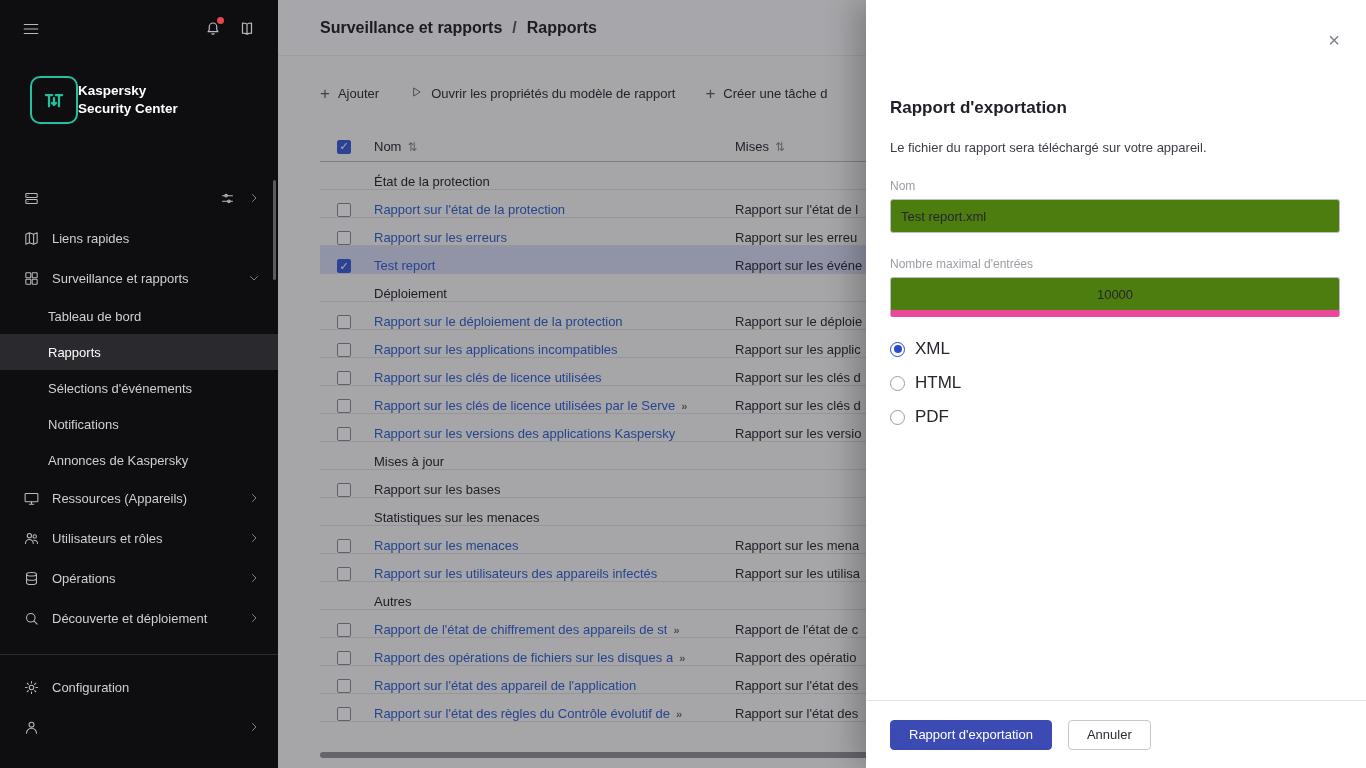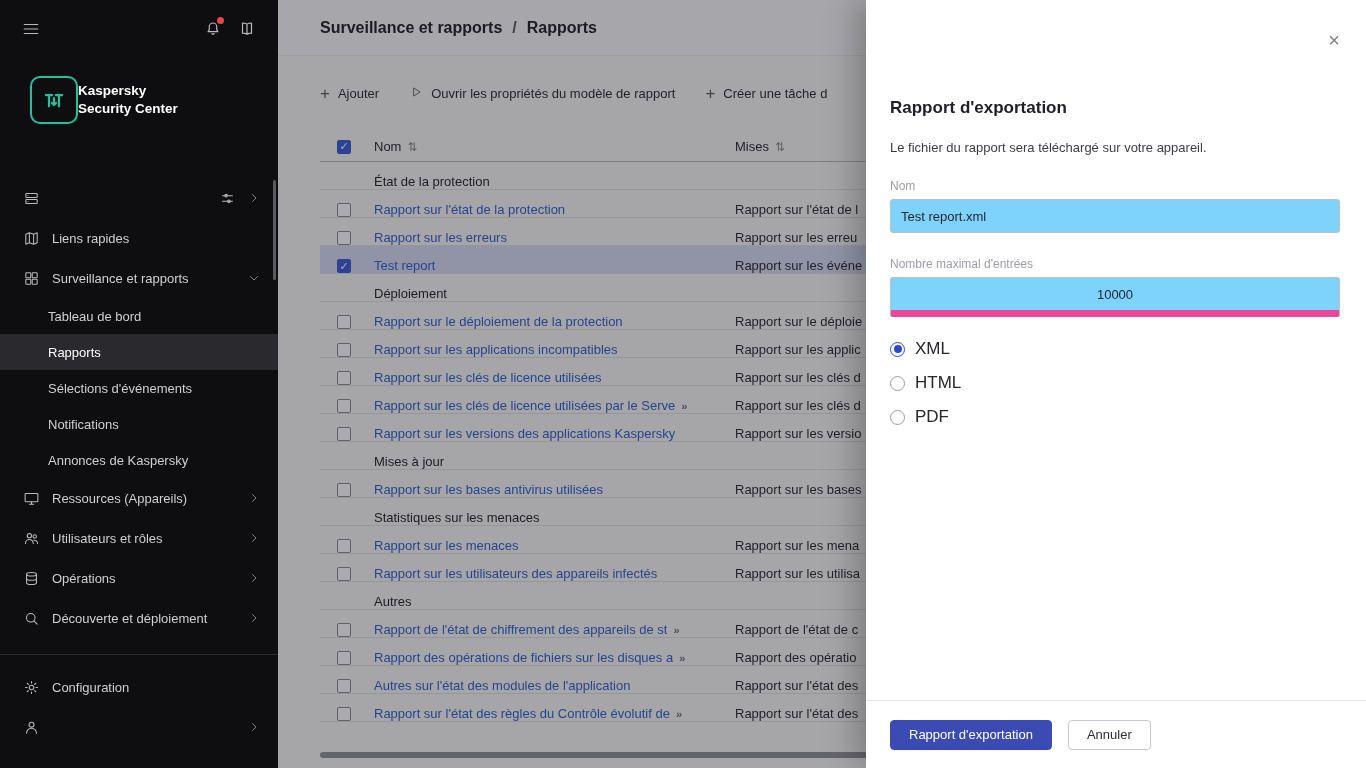--- a/index.html
+++ b/index.html
@@ -76,21 +76,21 @@
 
   
   .panel { position:absolute; top:0; right:0; width:500px; height:100%; background:#fff; z-index:10;
            box-shadow:-10px 0 30px rgba(0,0,0,0.25); }
   .close { position:absolute; top:30px; right:26px; font-size:20px; color:#7d7d88; cursor:pointer; line-height:1; }
   .panel-body { padding:98px 26px 0 24px; }
   .p-title { font-size:17px; font-weight:bold; color:#20202a; }
   .p-desc { margin-top:22px; font-size:13px; color:#3c3c46; }
   .f-label { margin-top:24px; font-size:12px; color:#9c9ca4; }
   .f-input { display:block; margin-top:6px; width:100%; height:30px; border:1px solid #bcbdc7;
-             border-radius:3px; padding:16px 10px; font-size:13px; color:#26262e; background:#7dd3fc;
+             border-radius:3px; padding:16px 10px; font-size:13px; color:#26262e; background:#4d7c0f;
              font-family:inherit; outline:none; }
   .f-input.focused { border-bottom:7px solid #ec4899;text-align:center; }
   .radio-row { display:flex; align-items:center; gap:10px; margin-top:14px; cursor:pointer; }
   .radio-row.first { margin-top:22px; }
   .radio { width:15px; height:15px; border:1.5px solid #9a9aa4; border-radius:50%; background:#fff;
            position:relative; flex:none; }
   .radio.sel { border-color:#2b49cc; }
   .radio.sel::after { content:""; position:absolute; inset:2.5px; border-radius:50%; background:#2b49cc; }
   .radio-label { font-size:17px; color:#26262e; }
   .p-footer { position:absolute; left:0; right:0; bottom:0; height:68px; border-top:1px solid #e3e3e8;
@@ -446,24 +446,20 @@
     <span class="col-name">
       <span class="section-label">Mises à jour</span>
 
     </span>
     <span class="col-type type-cell"></span>
   </div>
           <div class="trow">
     <span class="col-cb">
               <span class="cb"></span>
             </span>
-    <span class="col-name">
-      <a>Rapport sur les bases antivirus utilisées</a>
-
-    </span>
     <span class="col-type type-cell">Rapport sur les bases</span>
   </div>
           <div class="trow">
     <span class="col-cb">
               <span class="cb" style="visibility: hidden;"></span>
             </span>
     <span class="col-name">
       <span class="section-label">Statistiques sur les menaces</span>
 
     </span>
@@ -517,21 +513,21 @@
       <a>Rapport des opérations de fichiers sur les disques a</a>
       <span class="trunc">»</span>
     </span>
     <span class="col-type type-cell">Rapport des opératio</span>
   </div>
           <div class="trow">
     <span class="col-cb">
               <span class="cb"></span>
             </span>
     <span class="col-name">
-      <a>Autres sur l'état des modules de l'application</a>
+      <a>Rapport sur l'état des appareil de l'application</a>
 
     </span>
     <span class="col-type type-cell">Rapport sur l'état des</span>
   </div>
           <div class="trow">
     <span class="col-cb">
               <span class="cb"></span>
             </span>
     <span class="col-name">
       <a>Rapport sur l'état des règles du Contrôle évolutif de</a>

